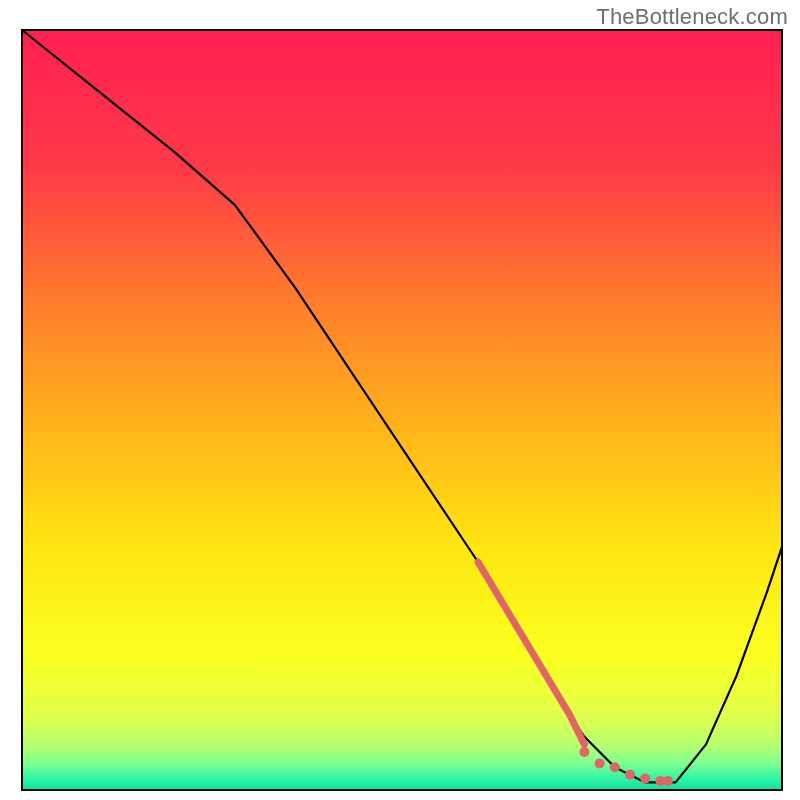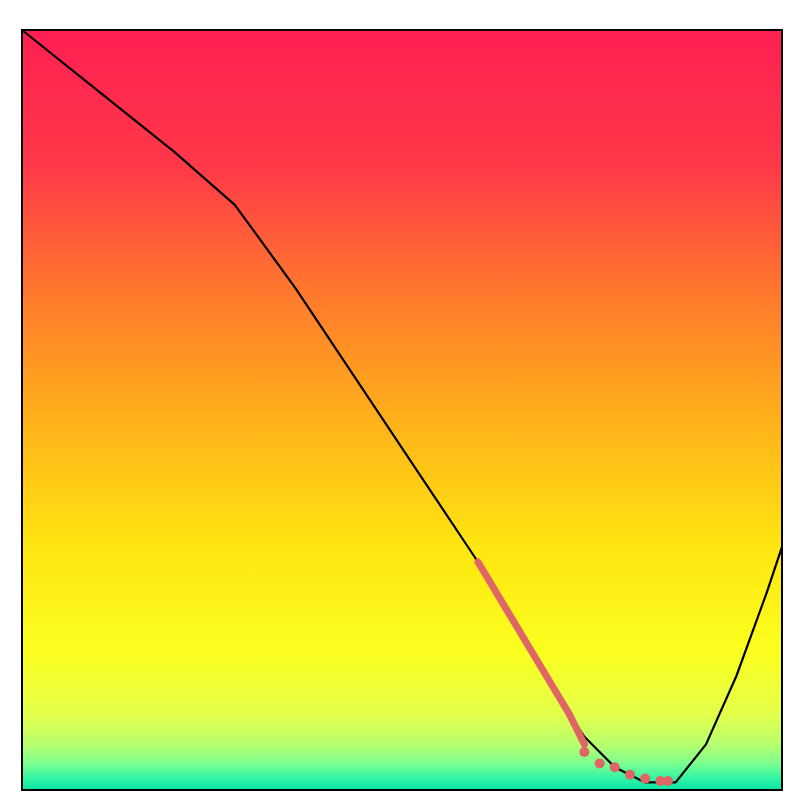--- a/index.html
+++ b/index.html
@@ -29,20 +29,21 @@
   svg.plot {
     position: absolute;
     top: 0;
     left: 0;
   }
 </style>
 </head>
 <body>
 
 <div class="chart-container">
+  <div class="watermark">TheBottleneck.com</div>
 
   <svg class="plot" width="800" height="800" viewBox="0 0 800 800">
     <defs>
       <linearGradient id="bg-grad" x1="0" y1="0" x2="0" y2="1">
           <stop offset="0%" stop-color="#ff1f52"></stop>
           <stop offset="18%" stop-color="#ff3948"></stop>
           <stop offset="35%" stop-color="#ff7a2d"></stop>
           <stop offset="52%" stop-color="#ffb31a"></stop>
           <stop offset="68%" stop-color="#ffe611"></stop>
           <stop offset="82%" stop-color="#fbff1f"></stop>

